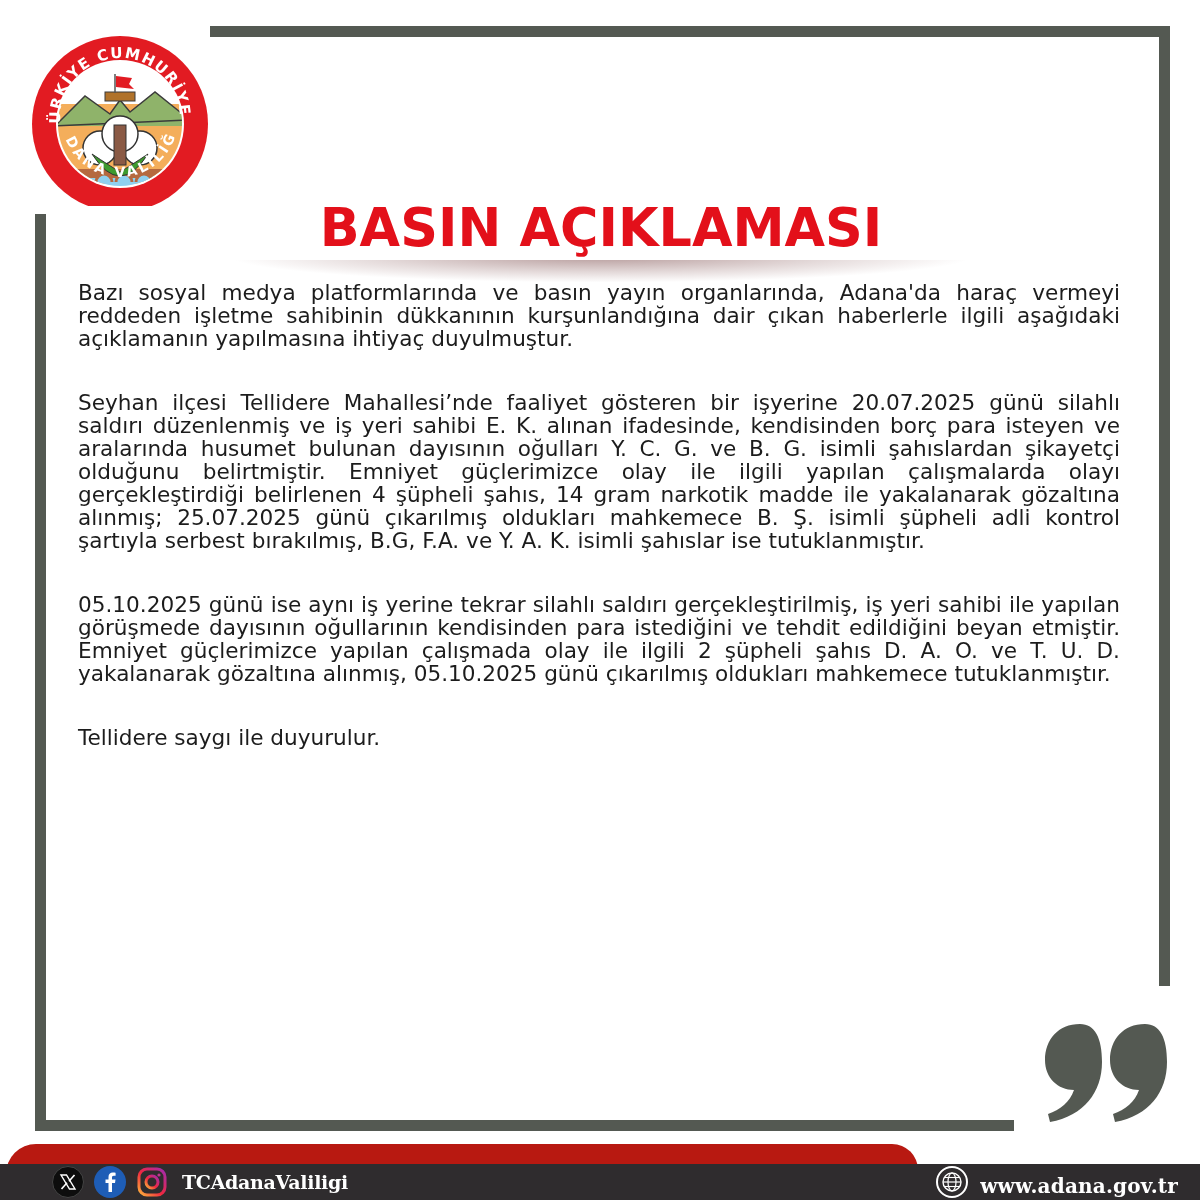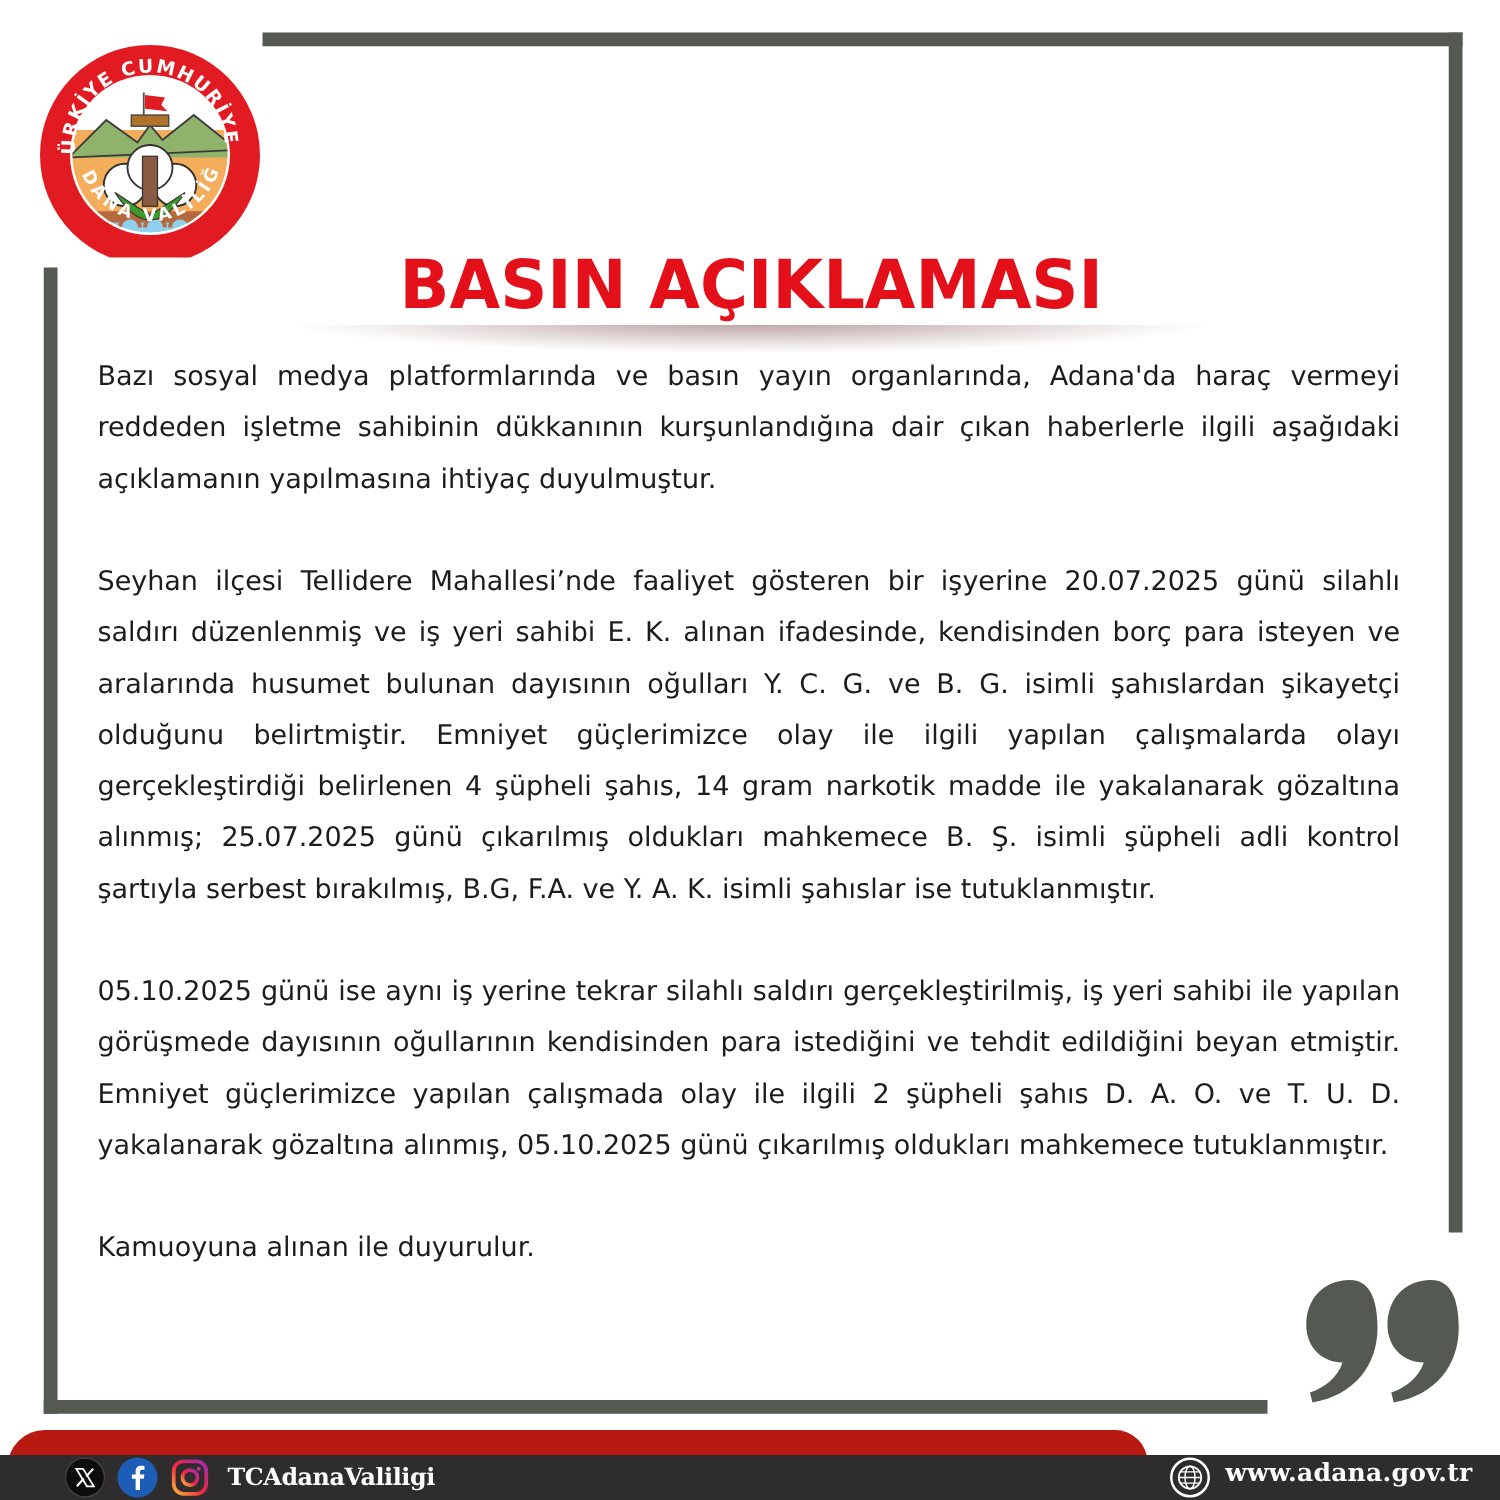--- a/index.html
+++ b/index.html
@@ -32,21 +32,21 @@
     .title {
       position: absolute; left: 0; top: 6px; width: 730px; text-align: center;
       font-family: "DejaVu Sans", sans-serif; font-weight: bold;
       font-size: 54px; letter-spacing: 0px; color: #e3101a; line-height: 64px;
       transform: scaleX(0.97);
     }
 
     .body-text {
       position: absolute; left: 78px; top: 281px; width: 1042px;
       font-family: "DejaVu Sans", sans-serif;
-      font-size: 21.6px; line-height: 41px; color: #1c1c1c;
+      font-size: 21.6px; line-height: 23px; color: #1c1c1c;
     }
     .para { margin: 0 0 41px 0; text-align: justify; text-align-last: left; }
     .para.closing { margin: 0; }
 
     .quote {
       position: absolute; left: 1040px; top: 1018px; width: 140px; height: 110px;
     }
 
     .red-band {
       position: absolute; left: 6px; top: 1144px; width: 912px; height: 40px;
@@ -67,21 +67,21 @@
     }
     .x-icon { background: #0d0d0d; border: 1px solid #444; }
     .fb-icon { background: #1e5db6; }
     .ig-icon { background: transparent; }
     .handle {
       font-family: "DejaVu Serif", serif; font-weight: bold; font-size: 19px;
       color: #ffffff; margin-left: 4px; letter-spacing: -0.3px;
     }
     .website {
       position: absolute; right: 22px; top: 1166px; height: 32px;
-      display: flex; align-items: flex-start; gap: 12px;
+      display: flex; align-items: flex-end; gap: 12px;
     }
     .globe {
       width: 32px; height: 32px; border-radius: 50%; border: 2px solid #ffffff;
       box-sizing: border-box; display: flex; align-items: center; justify-content: center;
     }
     .url {
       font-family: "DejaVu Serif", serif; font-weight: bold; font-size: 20px;
       color: #ffffff; letter-spacing: 0.2px;
     }
   </style>
@@ -133,21 +133,21 @@
 <div class="title-wrap">
   <div class="title-shadow"></div>
   <div class="title-cover"></div>
   <div class="title">BASIN AÇIKLAMASI</div>
 </div>
 
 <div class="body-text">
   <p class="para">Bazı sosyal medya platformlarında ve basın yayın organlarında, Adana'da haraç vermeyi reddeden işletme sahibinin dükkanının kurşunlandığına dair çıkan haberlerle ilgili aşağıdaki açıklamanın yapılmasına ihtiyaç duyulmuştur.</p>
   <p class="para">Seyhan ilçesi Tellidere Mahallesi’nde faaliyet gösteren bir işyerine 20.07.2025 günü silahlı saldırı düzenlenmiş ve iş yeri sahibi E. K. alınan ifadesinde, kendisinden borç para isteyen ve aralarında husumet bulunan dayısının oğulları Y. C. G. ve B. G. isimli şahıslardan şikayetçi olduğunu belirtmiştir. Emniyet güçlerimizce olay ile ilgili yapılan çalışmalarda olayı gerçekleştirdiği belirlenen 4 şüpheli şahıs, 14 gram narkotik madde ile yakalanarak gözaltına alınmış; 25.07.2025 günü çıkarılmış oldukları mahkemece B. Ş. isimli şüpheli adli kontrol şartıyla serbest bırakılmış, B.G, F.A. ve Y. A. K. isimli şahıslar ise tutuklanmıştır.</p>
   <p class="para">05.10.2025 günü ise aynı iş yerine tekrar silahlı saldırı gerçekleştirilmiş, iş yeri sahibi ile yapılan görüşmede dayısının oğullarının kendisinden para istediğini ve tehdit edildiğini beyan etmiştir.  Emniyet güçlerimizce yapılan çalışmada olay ile ilgili 2 şüpheli şahıs D. A. O. ve T. U. D. yakalanarak gözaltına alınmış, 05.10.2025 günü çıkarılmış oldukları mahkemece tutuklanmıştır.</p>
-  <p class="para closing">Kamuoyuna alınan ile duyurulur.</p>
+  <p class="para closing">Tellidere saygı ile duyurulur.</p>
 </div>
 
 <div class="quote">
   <svg width="140" height="110" viewBox="0 0 140 110">
     <path d="M 40 6 C 18 6 5 22 5 42 C 5 60 18 72 34 72 C 30 84 20 92 8 96 L 10 104 C 44 98 62 74 62 44 C 62 20 55 6 40 6 Z" fill="#545952"></path>
     <path d="M 105 6 C 83 6 70 22 70 42 C 70 60 83 72 99 72 C 95 84 85 92 73 96 L 75 104 C 109 98 127 74 127 44 C 127 20 120 6 105 6 Z" fill="#545952"></path>
   </svg>
 </div>
 
 <div class="red-band"></div>

